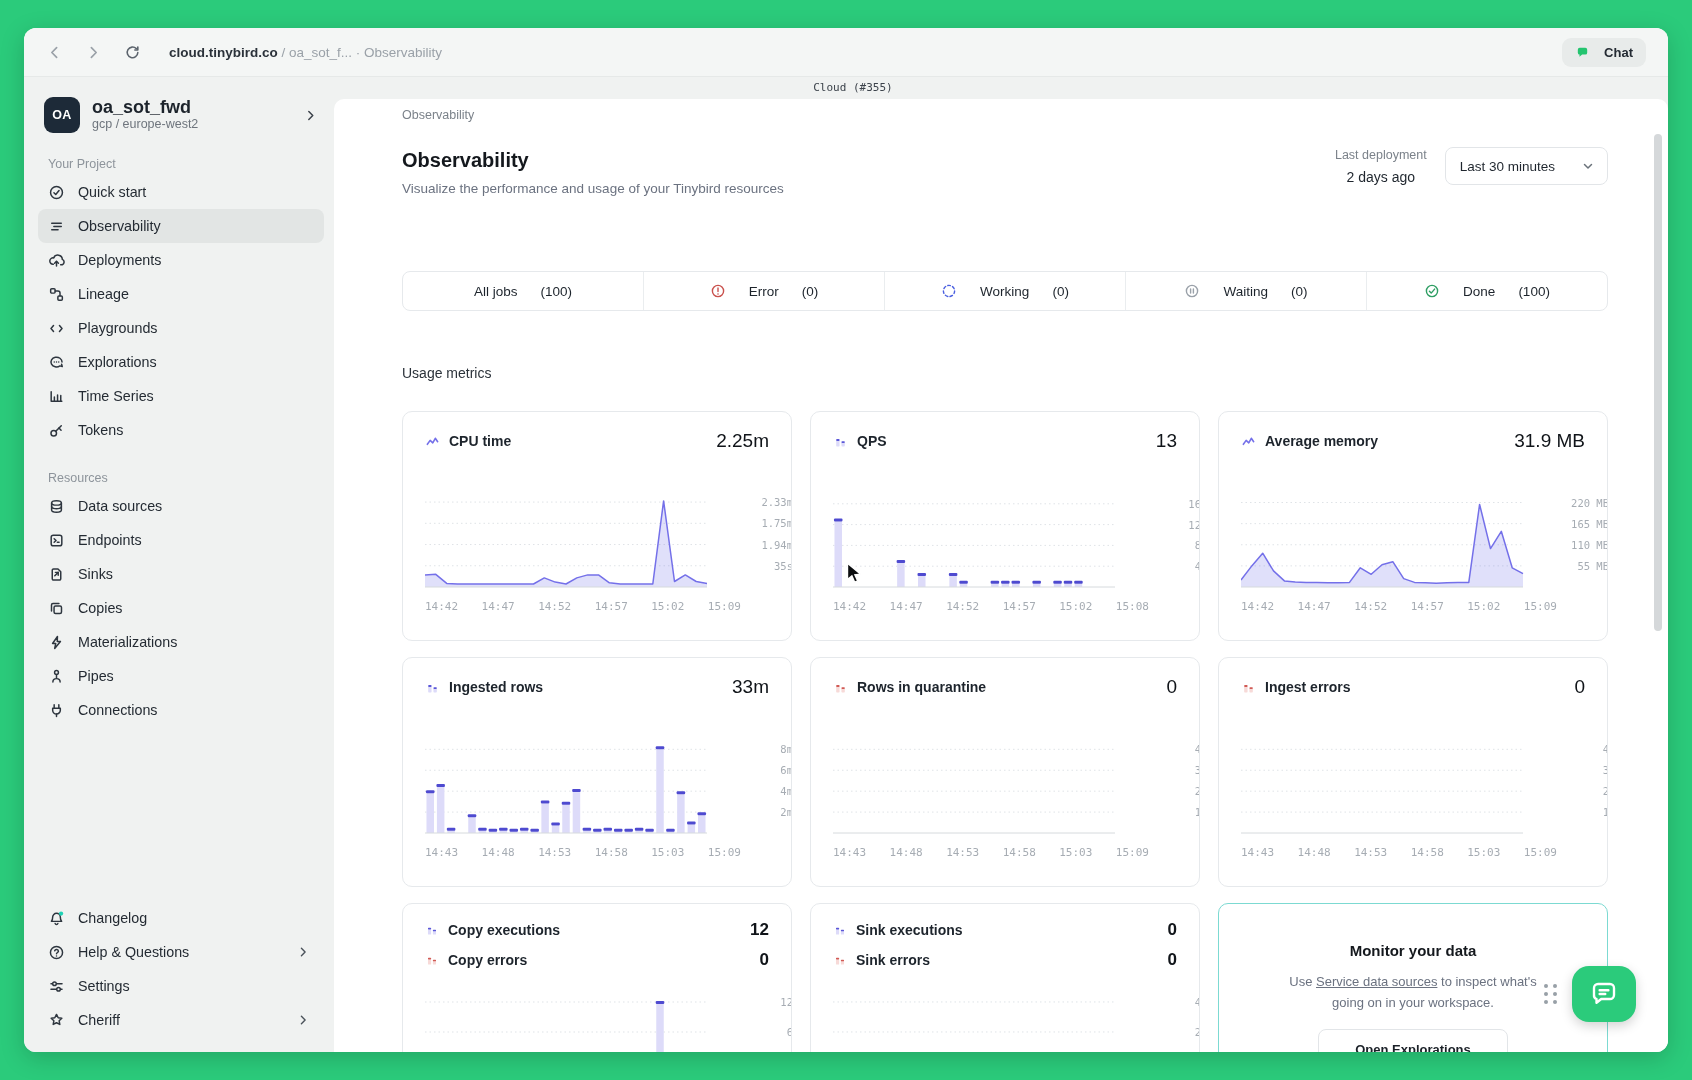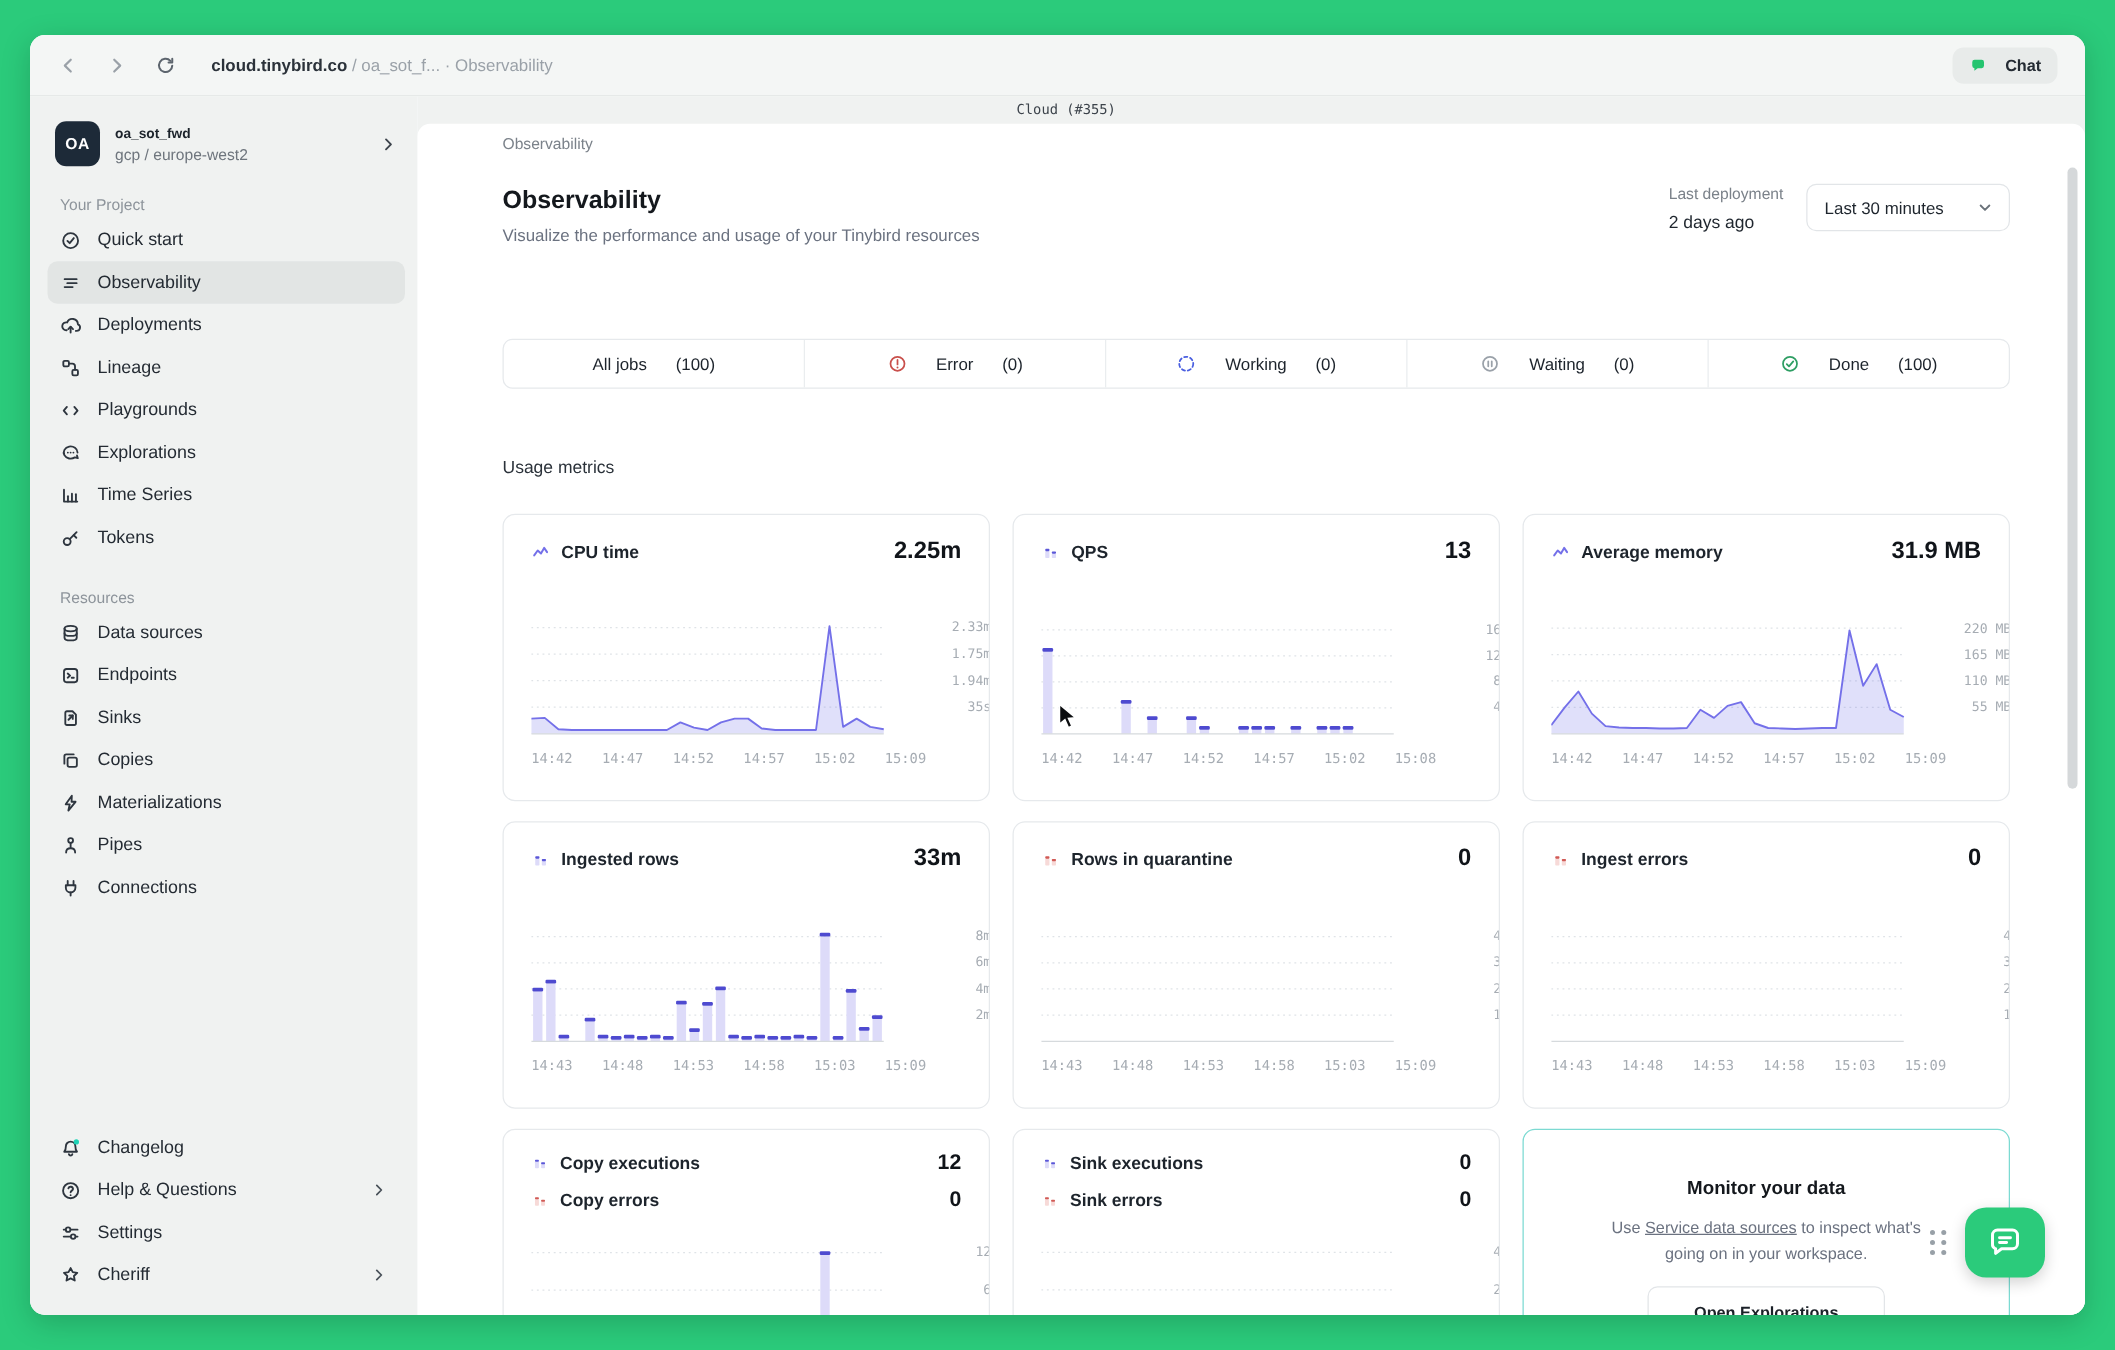--- a/index.html
+++ b/index.html
@@ -17,21 +17,21 @@
   .chatpill{margin-left:auto;display:flex;align-items:center;gap:14px;background:#e8ebea;border-radius:9px;
             padding:7px 13px;font-size:13px;font-weight:700;color:#242b33}
   
   .wbody{display:flex;height:976px}
   .sidebar{width:310px;background:#f0f2f1;display:flex;flex-direction:column;padding:20px 0 16px;box-sizing:border-box;flex:none}
   .main{flex:1;position:relative;background:#f0f2f1}
   
   .ws{display:flex;align-items:center;padding:0 16px 0 20px;gap:12px}
   .ws .chip{width:36px;height:36px;border-radius:9px;background:#1d2a38;color:#fff;font-size:12.5px;font-weight:700;
             display:flex;align-items:center;justify-content:center;letter-spacing:.4px;flex:none}
-  .ws .nm{font-size:11px;font-weight:700;color:#1c232b;line-height:17px}
+  .ws .nm{font-size:18px;font-weight:700;color:#1c232b;line-height:17px}
   .ws .rg{font-size:12.5px;color:#6e757d;line-height:16px}
   .ws .chev{margin-left:auto;width:15px;height:15px;color:#3c434b}
   .sb-sec{margin:24px 0 4px 24px;font-size:12.5px;color:#8d949b}
   .sb-item{height:34px;display:flex;align-items:center;gap:13px;padding-left:10px;margin:0 10px 0 14px;
            border-radius:8px;font-size:14.3px;color:#242b33;cursor:default}
   .sb-item.active{background:#e2e5e4}
   .sb-item .ic{width:17px;height:17px;color:#2e363f;flex:none}
   .sb-item .chev{margin-left:auto;margin-right:14px;width:14px;height:14px;color:#4a525a}
   .sb-foot{margin-top:auto}
   
@@ -39,41 +39,41 @@
   .cloudtab{position:absolute;left:350px;top:0;width:338px;height:33px;background:#f0f2f1;
             clip-path:polygon(0 0,100% 0,86% 100%,14% 100%)}
   .cloudtab span{display:block;text-align:center;margin-top:4px;font-family:"DejaVu Sans Mono",monospace;
                  font-size:11px;color:#3c434b}
   .panel{position:absolute;top:22px;left:0;right:0;height:954px;background:#fff;border-radius:10px 10px 0 0}
   .crumb{position:absolute;left:68px;top:9px;font-size:12.5px;color:#7b828a}
   .phead{position:absolute;left:68px;top:48px;width:1206px;display:flex;align-items:flex-start}
   .ptitle{font-size:20px;font-weight:700;color:#14181d;line-height:26px}
   .psub{font-size:13.5px;color:#6b7280;margin-top:8px}
   .phead-right{margin-left:auto;display:flex;align-items:center;gap:18px}
-  .deploy{text-align:left}
+  .deploy{text-align:center}
   .deploy .l1{font-size:12.5px;color:#7b828a}
   .deploy .l2{font-size:14px;color:#1f262e;margin-top:7px}
   .range{display:flex;align-items:center;gap:26px;height:38px;border:1px solid #e2e5e8;border-radius:8px;
          background:#fff;padding:0 12px 0 14px;font-size:13.5px;color:#1f262e;box-sizing:border-box}
   .range .ic{width:14px;height:14px;color:#6a727a}
   .jobsbar{position:absolute;left:68px;top:172px;width:1206px;height:40px;border:1px solid #e6e9ec;border-radius:8px;
            display:flex;box-sizing:border-box;background:#fff}
   .jseg{flex:1;display:flex;align-items:center;justify-content:center;gap:23px;font-size:13.5px;color:#1d242c}
   .jseg+.jseg{border-left:1px solid #eaedef}
   .jseg .ic{width:16px;height:16px}
   .usage-h{position:absolute;left:68px;top:266px;font-size:14px;color:#2b323a}
   
   .cards{position:absolute;left:68px;top:312px;width:1206px;display:grid;grid-template-columns:390px 390px 390px;
          grid-auto-rows:230px;gap:16px 18px}
   .card{position:relative;background:#fff;border:1px solid #e6e9ec;border-radius:10px;box-sizing:border-box;overflow:hidden}
   .card.monitor{border:1.5px solid #7cdad2}
   .chead{position:absolute;left:22px;right:22px;top:18px;display:flex;align-items:center;gap:9px}
   .chead .ic{width:15px;height:15px;flex:none}
   .ctitle{font-size:14px;font-weight:700;color:#1d242c}
-  .cval{margin-left:auto;font-size:19px;font-weight:700;color:#101419}
+  .cval{margin-left:auto;font-size:19px;font-weight:400;color:#101419}
   .drow{position:absolute;left:22px;right:22px;display:flex;align-items:center;gap:9px}
   .drow .ic{width:14px;height:14px;flex:none}
   .drow .lbl{font-size:14px;font-weight:700;color:#1d242c}
   .drow .val{margin-left:auto;font-size:17px;font-weight:700;color:#101419}
   .chart{position:absolute;left:22px;top:60px;width:346px;height:160px}
   .chart.low{top:84px}
   .ytick{position:absolute;left:306px;width:62px;text-align:right;font-family:"DejaVu Sans Mono",monospace;
          font-size:10.5px;color:#a6acb3}
   .xlabels{position:absolute;left:0;width:316px;display:flex;justify-content:space-between;
            font-family:"DejaVu Sans Mono",monospace;font-size:11px;color:#a6acb3}

